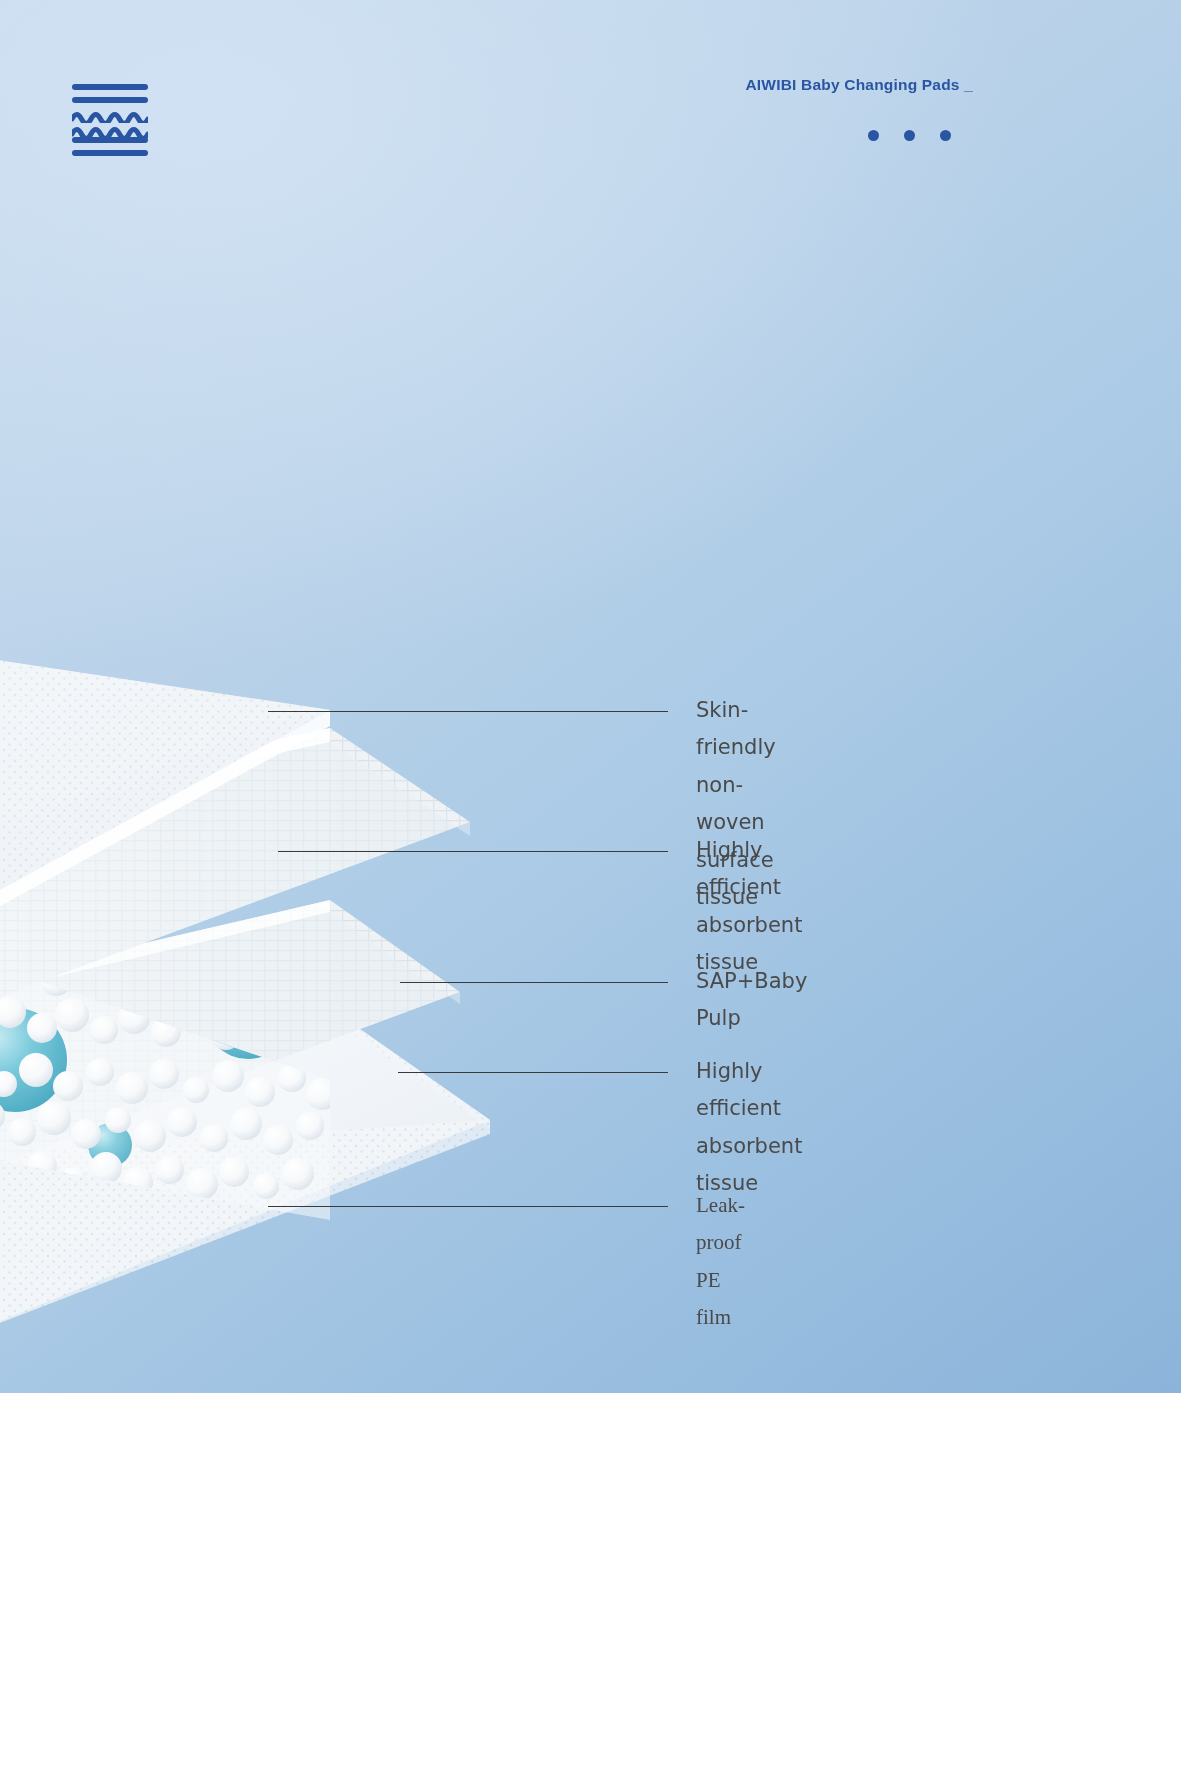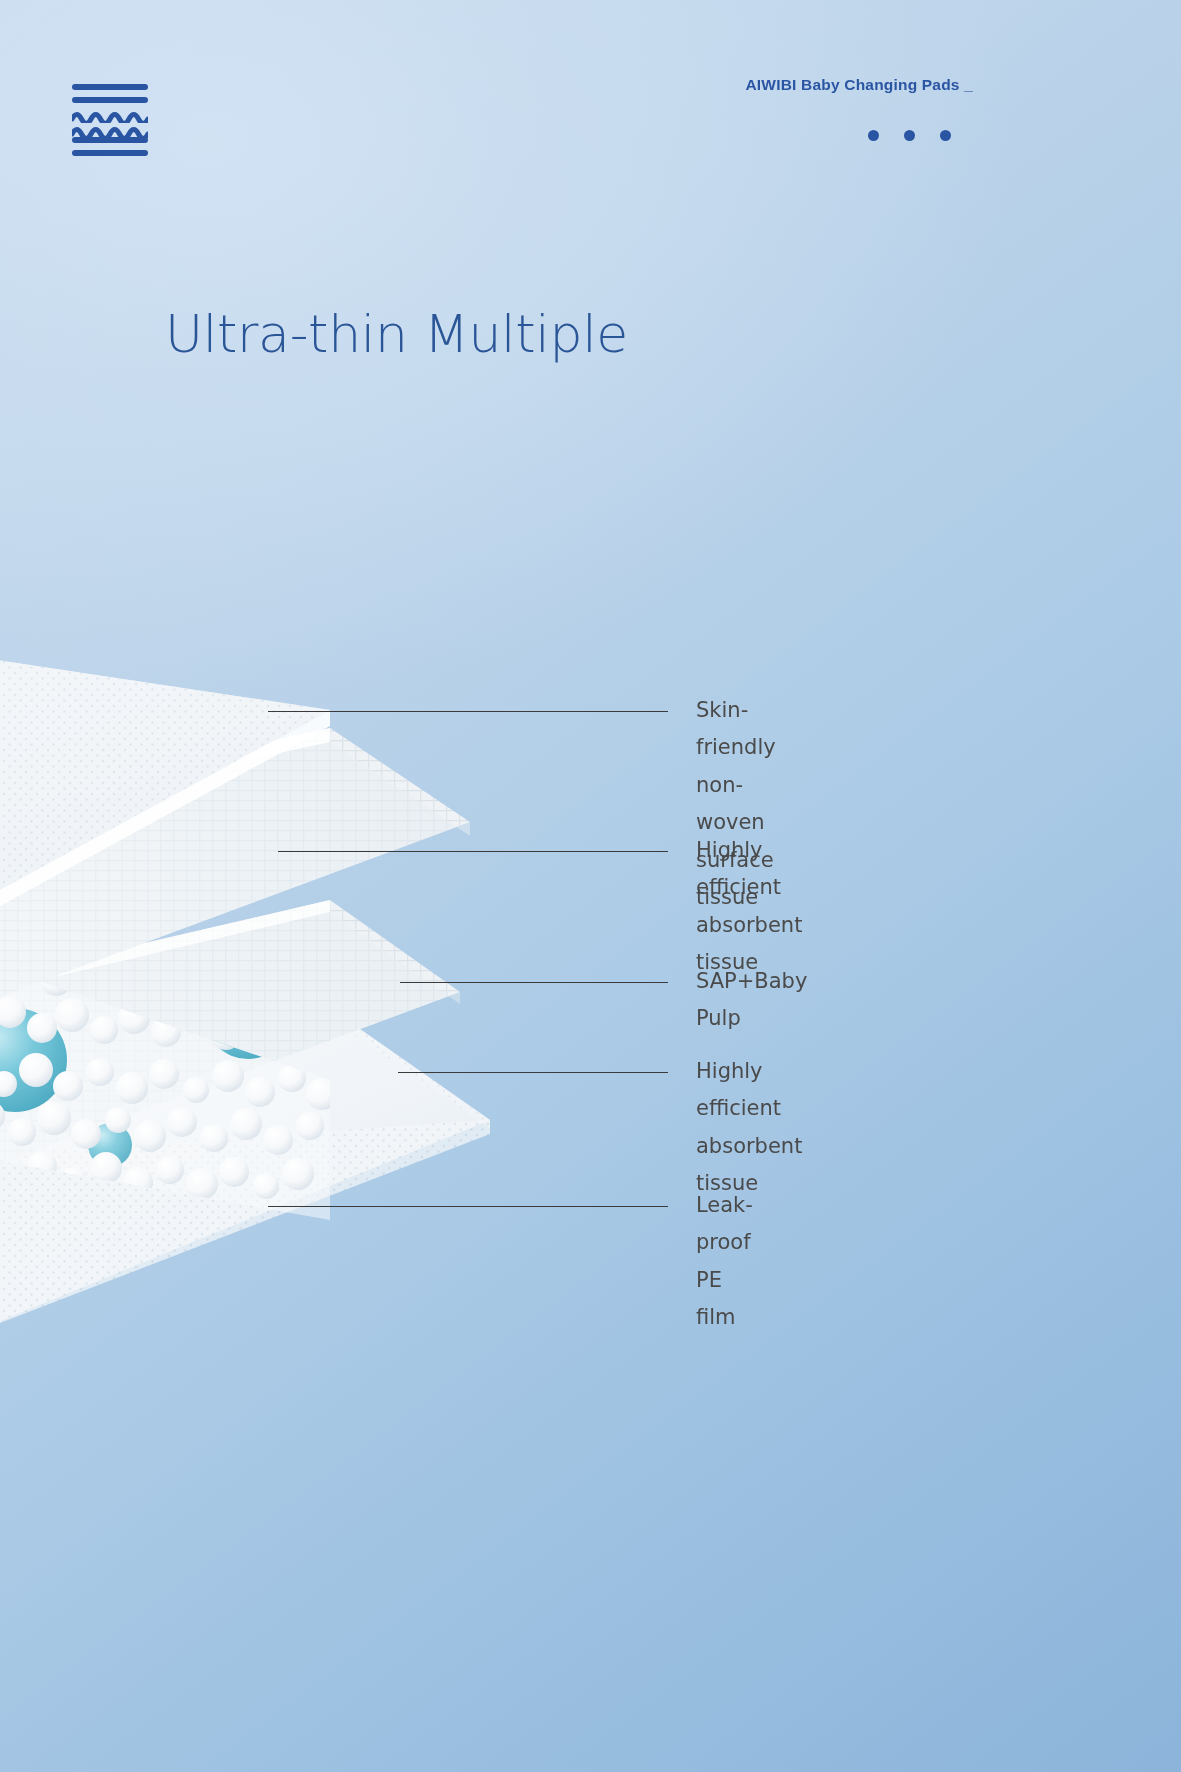--- a/index.html
+++ b/index.html
@@ -4,21 +4,21 @@
 <style>
   * { margin:0; padding:0; box-sizing:border-box; }
 
   html, body {
     width:1181px; height:1772px;
     font-family:"DejaVu Sans", sans-serif;
     overflow:hidden;
   }
 
   #page {
-    position:relative; width:1181px; height:1772px;
+    position:relative; width:1181px; height:1393px;
     background:
       radial-gradient(ellipse 1300px 900px at 18% 8%, rgba(209,226,243,0.95) 0%, rgba(209,226,243,0) 62%),
       linear-gradient(143deg, #c7dbee 0%, #bdd4ea 28%, #accbe6 55%, #9abfe0 78%, #8cb4da 100%);
     overflow:hidden;
   }
 
   
   .logo { position:absolute; left:72px; top:84px; width:76px; height:72px; }
   .logo .bar {
     position:absolute; left:0; width:76px; height:6px;
@@ -78,21 +78,21 @@
   .c2 { left:400px; top:963px; }
   .c2 .lead { left:0; top:19px; width:268px; }
   .c2 .txt  { left:296px; top:0px; }
 
   .c3 { left:398px; top:1053px; }
   .c3 .lead { left:0; top:19px; width:270px; }
   .c3 .txt  { left:298px; top:0px; }
 
   .c4 { left:268px; top:1187px; }
   .c4 .lead { left:0; top:19px; width:400px; }
-  .c4 .txt  { left:428px; top:0px; }
+  .c4 .txt  { left:428px; top:0px;font-family:Liberation Serif, serif; }
 </style>
 </head>
 <body>
 
 <div id="page">
 
   <div class="logo">
     <span class="bar b0"></span>
     <span class="bar b1"></span>
     <span class="wave w2">
@@ -111,21 +111,20 @@
 
   <div class="brand-line">AIWIBI Baby Changing Pads _</div>
 
   <div class="dots">
     <i></i>
     <i></i>
     <i></i>
   </div>
 
   <h1 class="headline">
-    <span class="l1">Ultra-thin Multiple</span>
   </h1>
 
   <div class="product">
     <svg viewBox="0 0 900 860" preserveAspectRatio="none">
       <defs>
 
         <pattern id="dots-tex" width="11" height="11" patternUnits="userSpaceOnUse">
           <rect width="11" height="11" fill="#f3f6f9"></rect>
           <circle cx="3" cy="3" r="1.25" fill="#d9e2e9"></circle>
           <circle cx="8.5" cy="8.5" r="1.25" fill="#d9e2e9"></circle>

